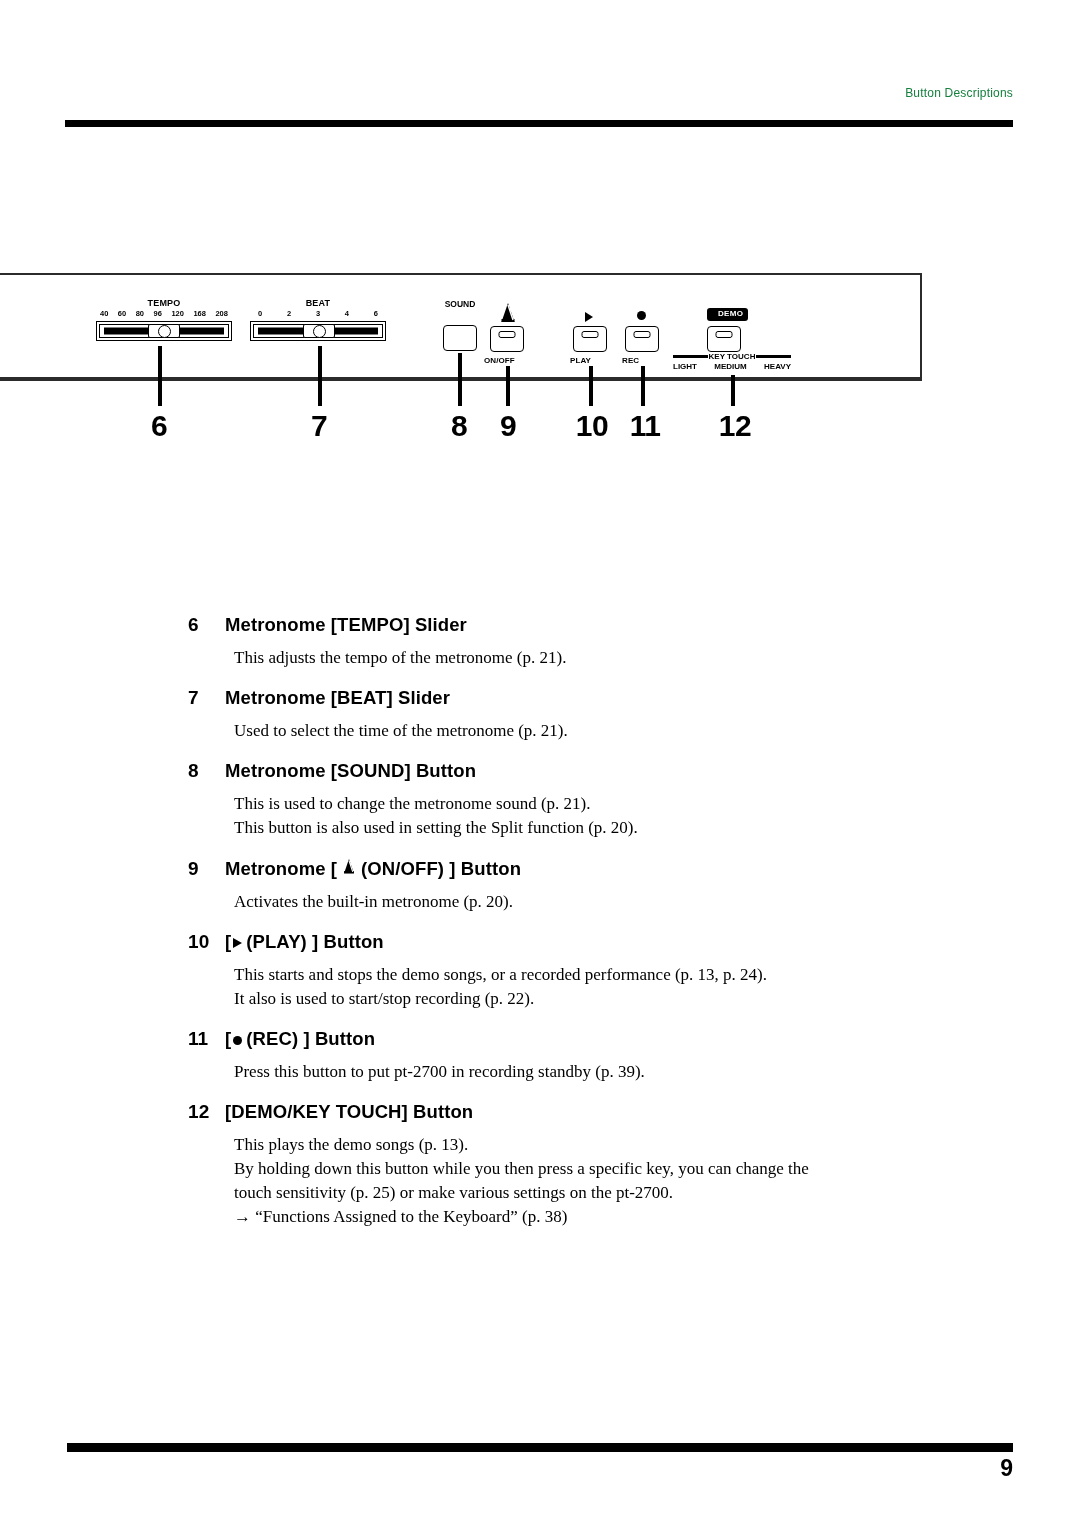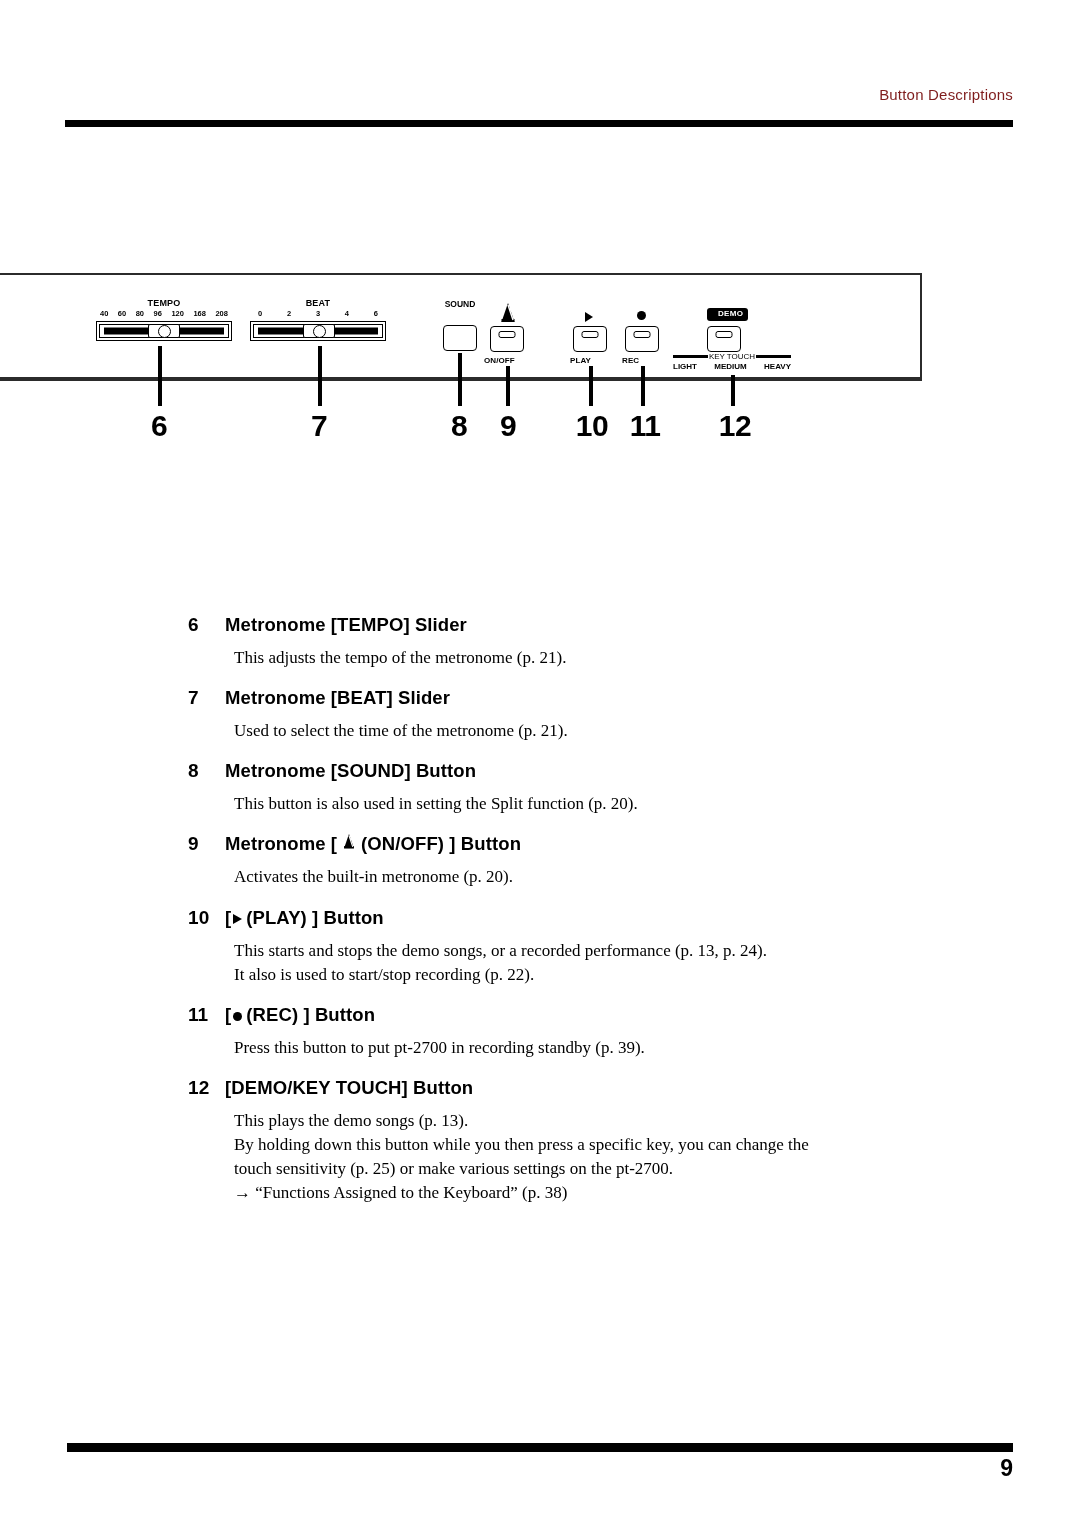--- a/index.html
+++ b/index.html
@@ -15,23 +15,23 @@
     color: #000000;
     overflow: hidden;
   }
 
   
   .header-title {
     position: absolute;
     right: 67px;
     top: 86px;
     font-family: "Liberation Sans", sans-serif;
-    font-size: 15px;
+    font-size: 12px;
     letter-spacing: 0.2px;
-    color: #7f1d1d;
+    color: #15803d;
     white-space: nowrap;
   }
   .rule-top {
     position: absolute;
     left: 65px;
     top: 120px;
     width: 948px;
     height: 7px;
     background: #000000;
   }
@@ -214,21 +214,21 @@
     display: flex;
     align-items: center;
   }
   .kt-bar {
     flex: 1;
     height: 3.5px;
     background: #000;
   }
   .kt-title {
     font-family: "Liberation Sans", sans-serif;
-    font-weight: normal;
+    font-weight: bold;
     font-size: 8px;
     padding: 0 1px;
     white-space: nowrap;
   }
   .kt-opts {
     position: absolute;
     left: 0;
     top: 10px;
     width: 100%;
     display: flex;
@@ -446,20 +446,21 @@
       <div>Used to select the time of the metronome (p. 21).</div>
     </div>
   </div>
 
   <div class="entry">
     <div class="entry-head">
       <span class="entry-num">8</span>
       <span class="entry-title">Metronome [SOUND] Button</span>
     </div>
     <div class="entry-body">
+      <div>This is used to change the metronome sound (p. 21).</div>
       <div>This button is also used in setting the Split function (p. 20).</div>
     </div>
   </div>
 
   <div class="entry">
     <div class="entry-head">
       <span class="entry-num">9</span>
       <span class="entry-title">Metronome [</span>
       <span class="metro-inline">
         <svg viewBox="0 0 20 19" width="18" height="17" aria-hidden="true">

